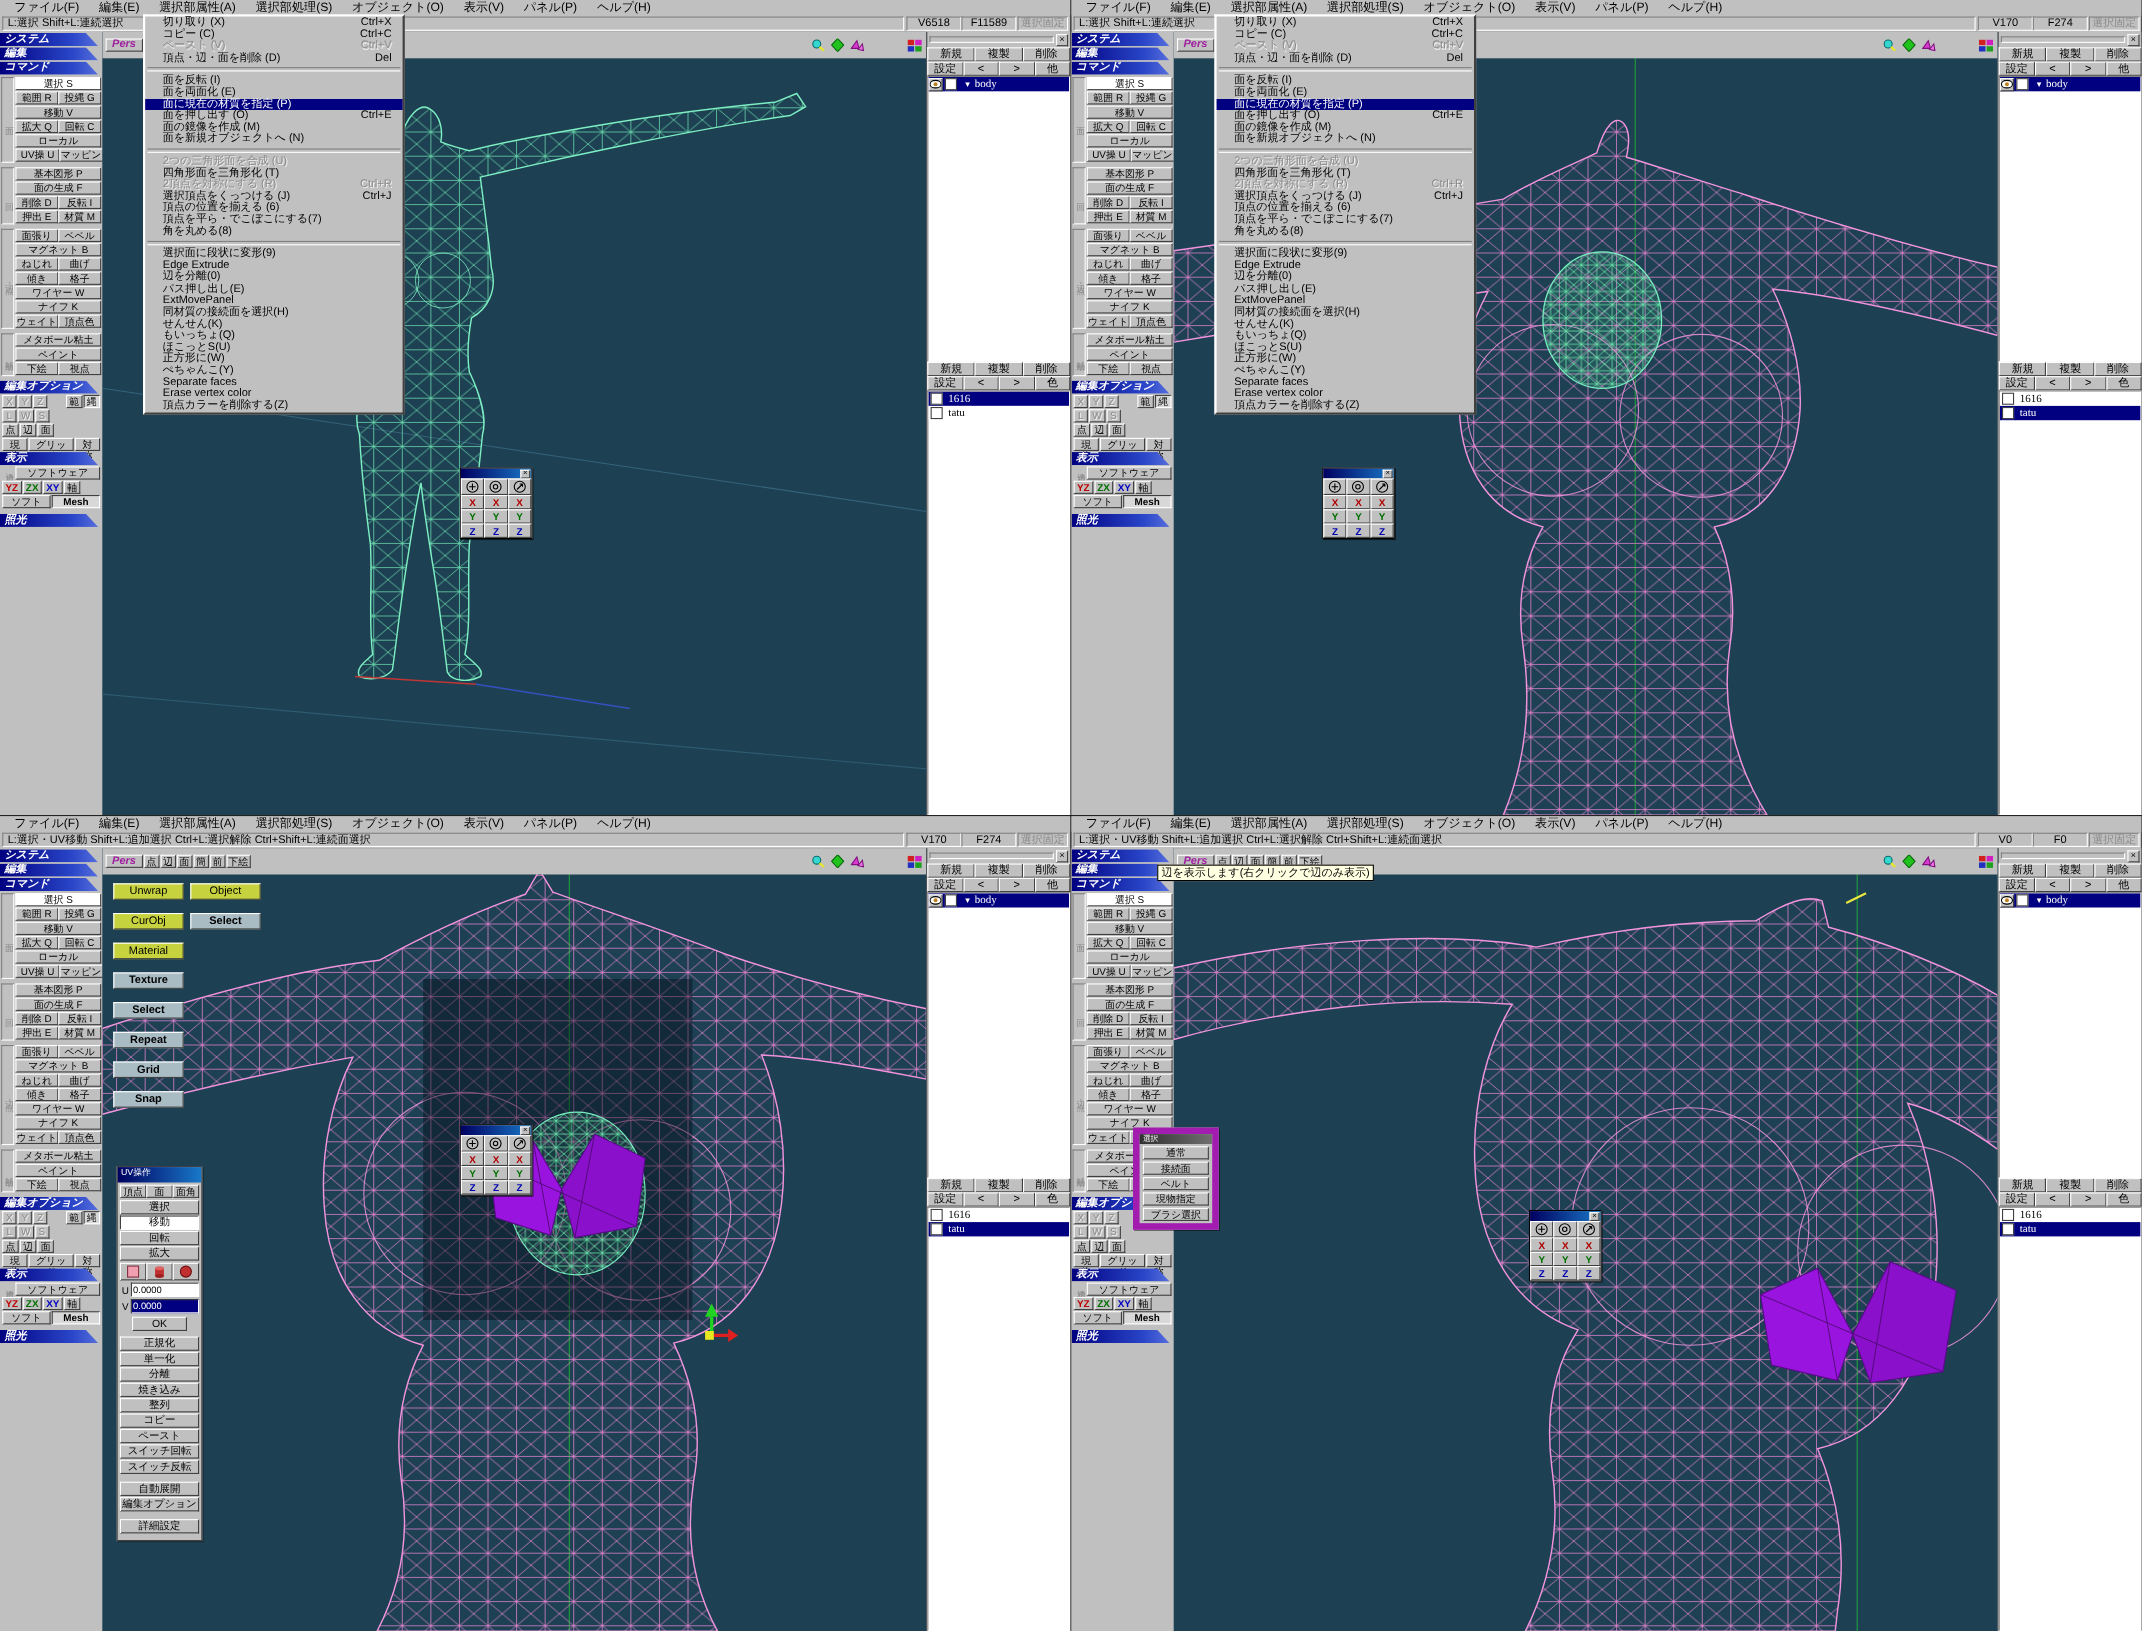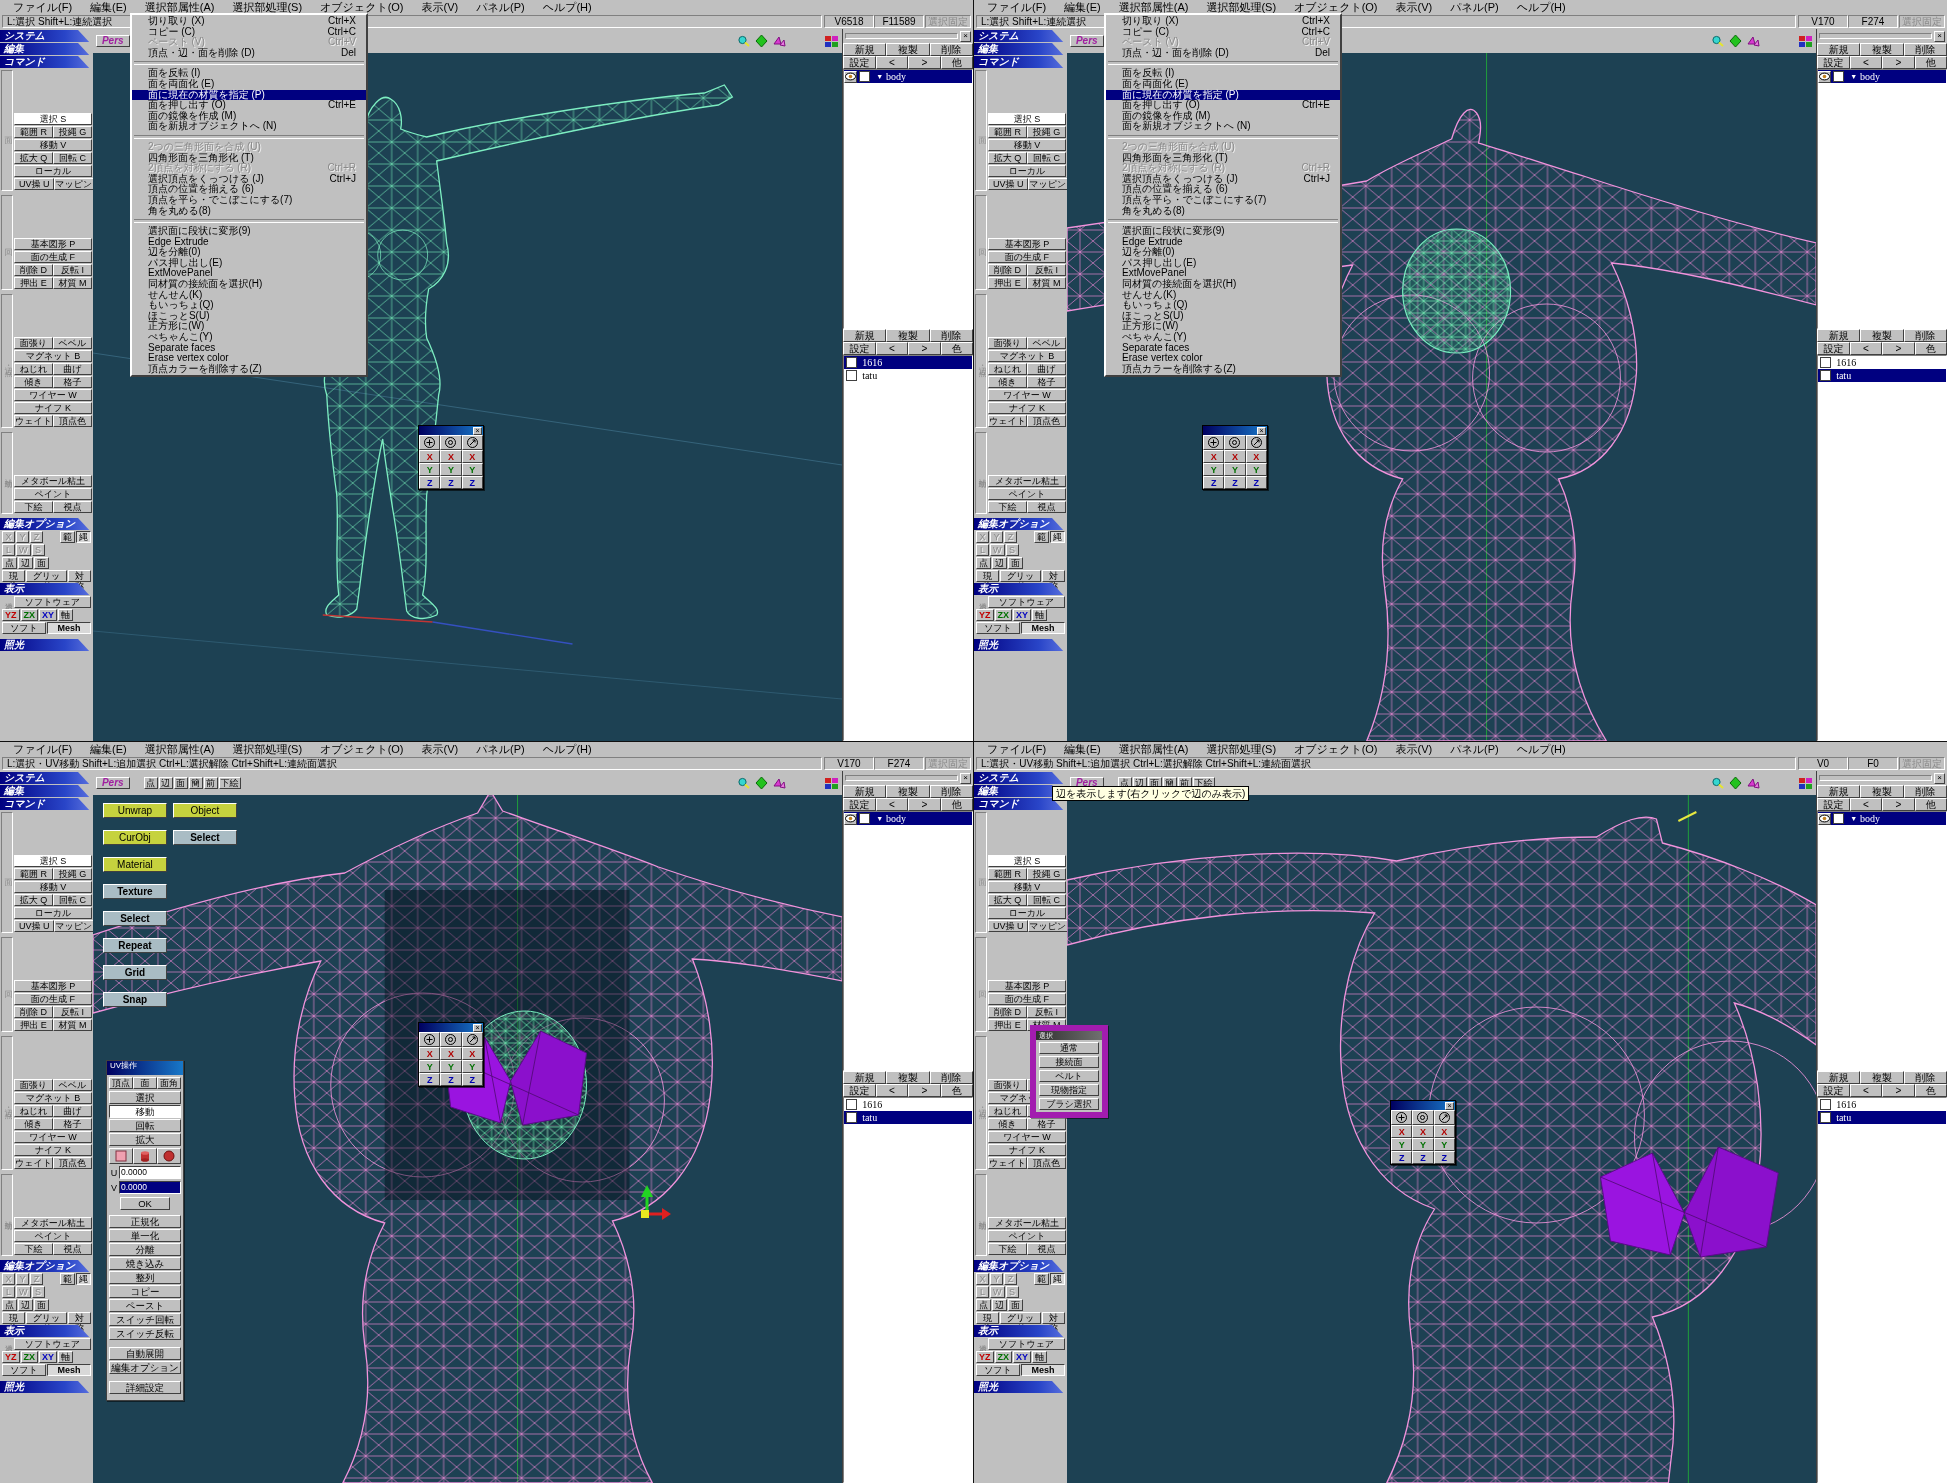--- a/index.html
+++ b/index.html
@@ -21,37 +21,37 @@
   .vf-fixed{width:44px;margin:1px 2px 1px 1px;border:1px solid;border-color:#808080 #ffffff #ffffff #808080;font-size:10px;line-height:12px;text-align:center;color:#8a8a8a;}
 
   .main{display:flex;height:712px;}
 
   
   .sidebar{width:93px;background:#c0c0c0;overflow:hidden;}
   .sb-header{height:12px;margin:1px 0 1px 0;background:linear-gradient(90deg,#000080,#2945c8 70%,#5d74e0);color:#fff;font-size:10px;line-height:12px;font-style:italic;font-weight:bold;padding:0 4px;clip-path:polygon(0 0,84% 0,96% 100%,0 100%);}
   .cmd-group{display:flex;margin:2px 1px 4px 1px;}
   .rail{width:10px;border:1px solid;border-color:#808080 #ffffff #ffffff #808080;margin-right:1px;display:flex;align-items:center;justify-content:center;}
   .railtxt{writing-mode:vertical-rl;font-size:8px;color:#8a8a8a;letter-spacing:1px;}
-  .rows{flex:1;min-width:0;margin-top:43px;}
+  .rows{flex:1;min-width:0;}
   .cmd-row{display:flex;height:12px;margin-bottom:1px;}
   .btn3{background:#c0c0c0;border:1px solid;border-color:#ffffff #404040 #404040 #ffffff;box-sizing:border-box;}
   .cmd-btn{flex:1;font-size:9px;line-height:10px;padding:0;white-space:nowrap;overflow:hidden;color:#000;}
   .cmd-btn[data-on="1"]{background:#ffffff;}
   .opt-row{display:flex;gap:1px;margin:1px 2px;height:12px;}
   .opt-btn{font-size:9px;line-height:10px;padding:0 2px;min-width:13px;color:#000;}
   .opt-btn.dis{color:#8a8a8a;text-shadow:1px 1px 0 #f2f2f2;}
   .opt-btn.pressed{border-color:#404040 #ffffff #ffffff #404040;background:#d8d8d8;}
   .opt-spacer{flex:1;}
   .ax-yz{color:#c00000;font-weight:bold;}
   .ax-zx{color:#007000;font-weight:bold;}
   .ax-xy{color:#0000c0;font-weight:bold;}
 
   
   .viewport{width:750px;position:relative;background:#1d4153;overflow:hidden;}
-  .vtoolbar{height:24px;background:#c0c0c0;display:flex;align-items:center;gap:14px;padding:0 3px;position:relative;z-index:5;}
+  .vtoolbar{height:24px;background:#c0c0c0;display:flex;align-items:center;gap:1px;padding:0 3px;position:relative;z-index:5;}
   .pers-btn{font-size:10px;font-weight:bold;font-style:italic;color:#a020a0;height:12px;line-height:10px;padding:0 5px;}
   .vt-btn{min-width:14px;height:12px;font-size:9px;line-height:10px;padding:0 1px;}
   .vt-gap{margin-left:auto;display:flex;gap:3px;align-items:center;}
   .vicon{width:15px;height:12px;padding:0;display:flex;align-items:center;justify-content:center;background:transparent;border:none;}
   .scene{position:absolute;left:0;top:14px;right:0;bottom:0;}
   .scene svg{display:block;width:100%;height:100%;}
 
   
   .uvtools{position:absolute;z-index:8;}
   .uvtools .col{position:absolute;top:0;width:64px;}

